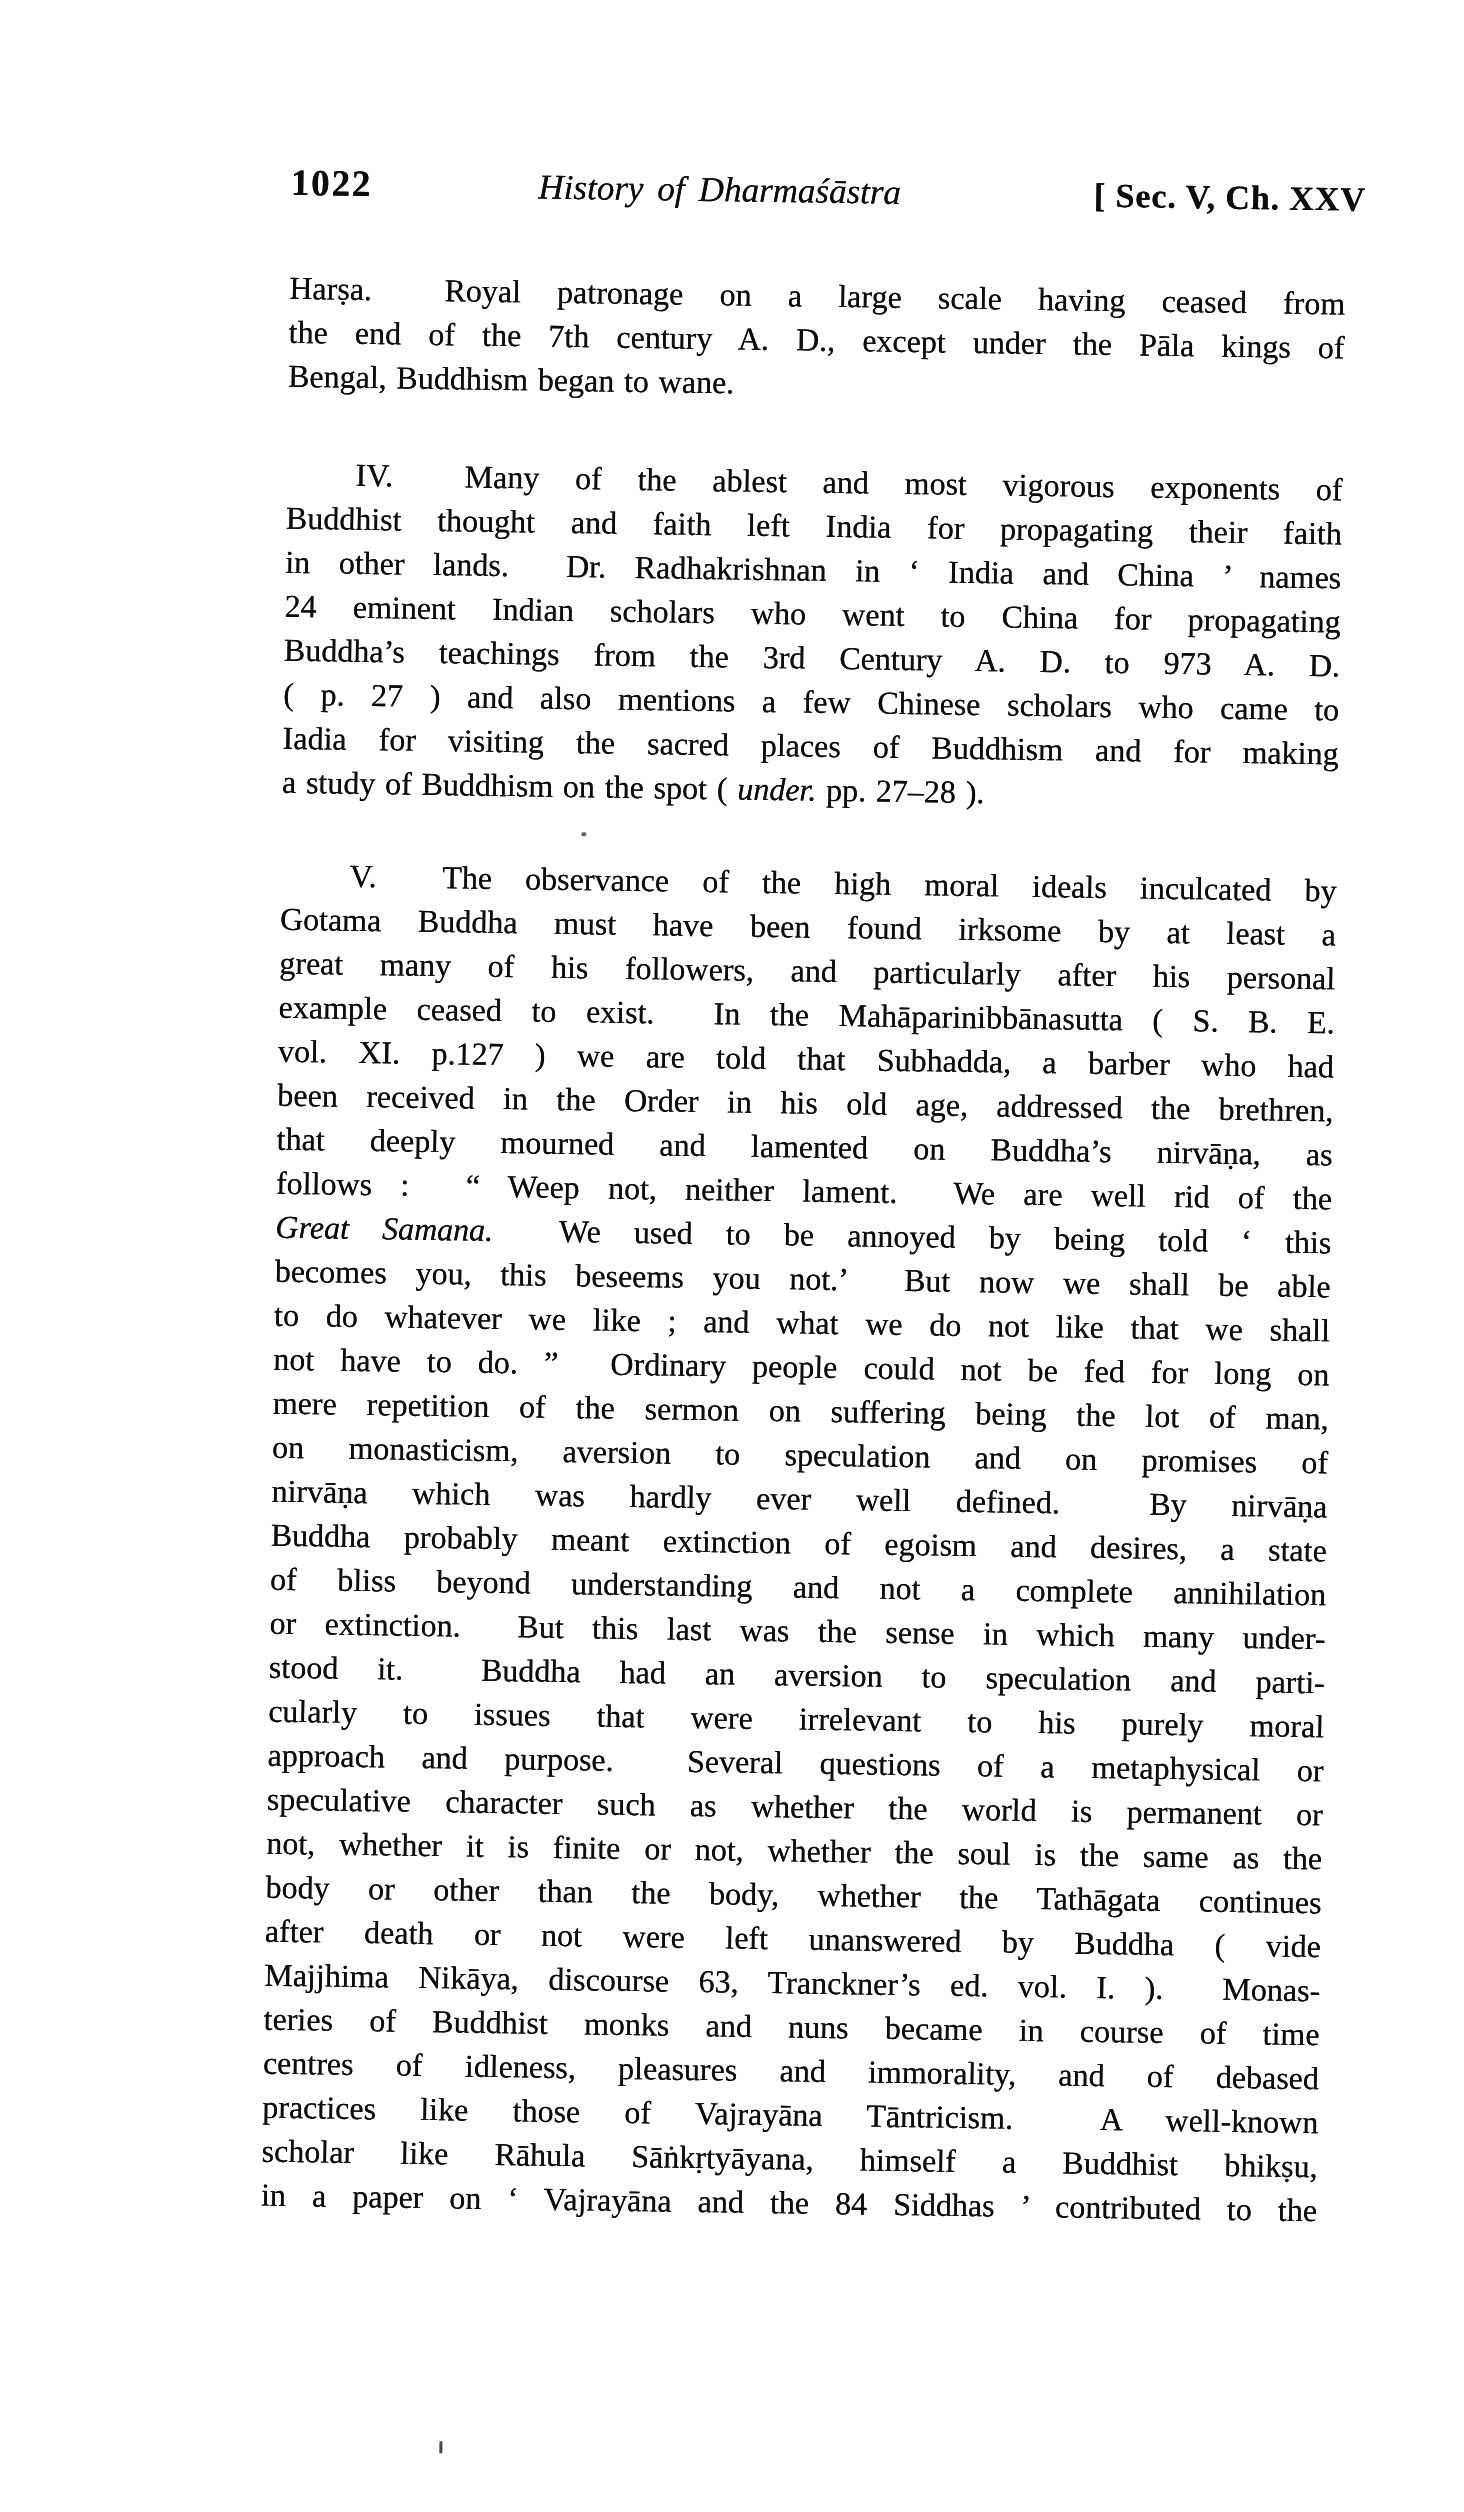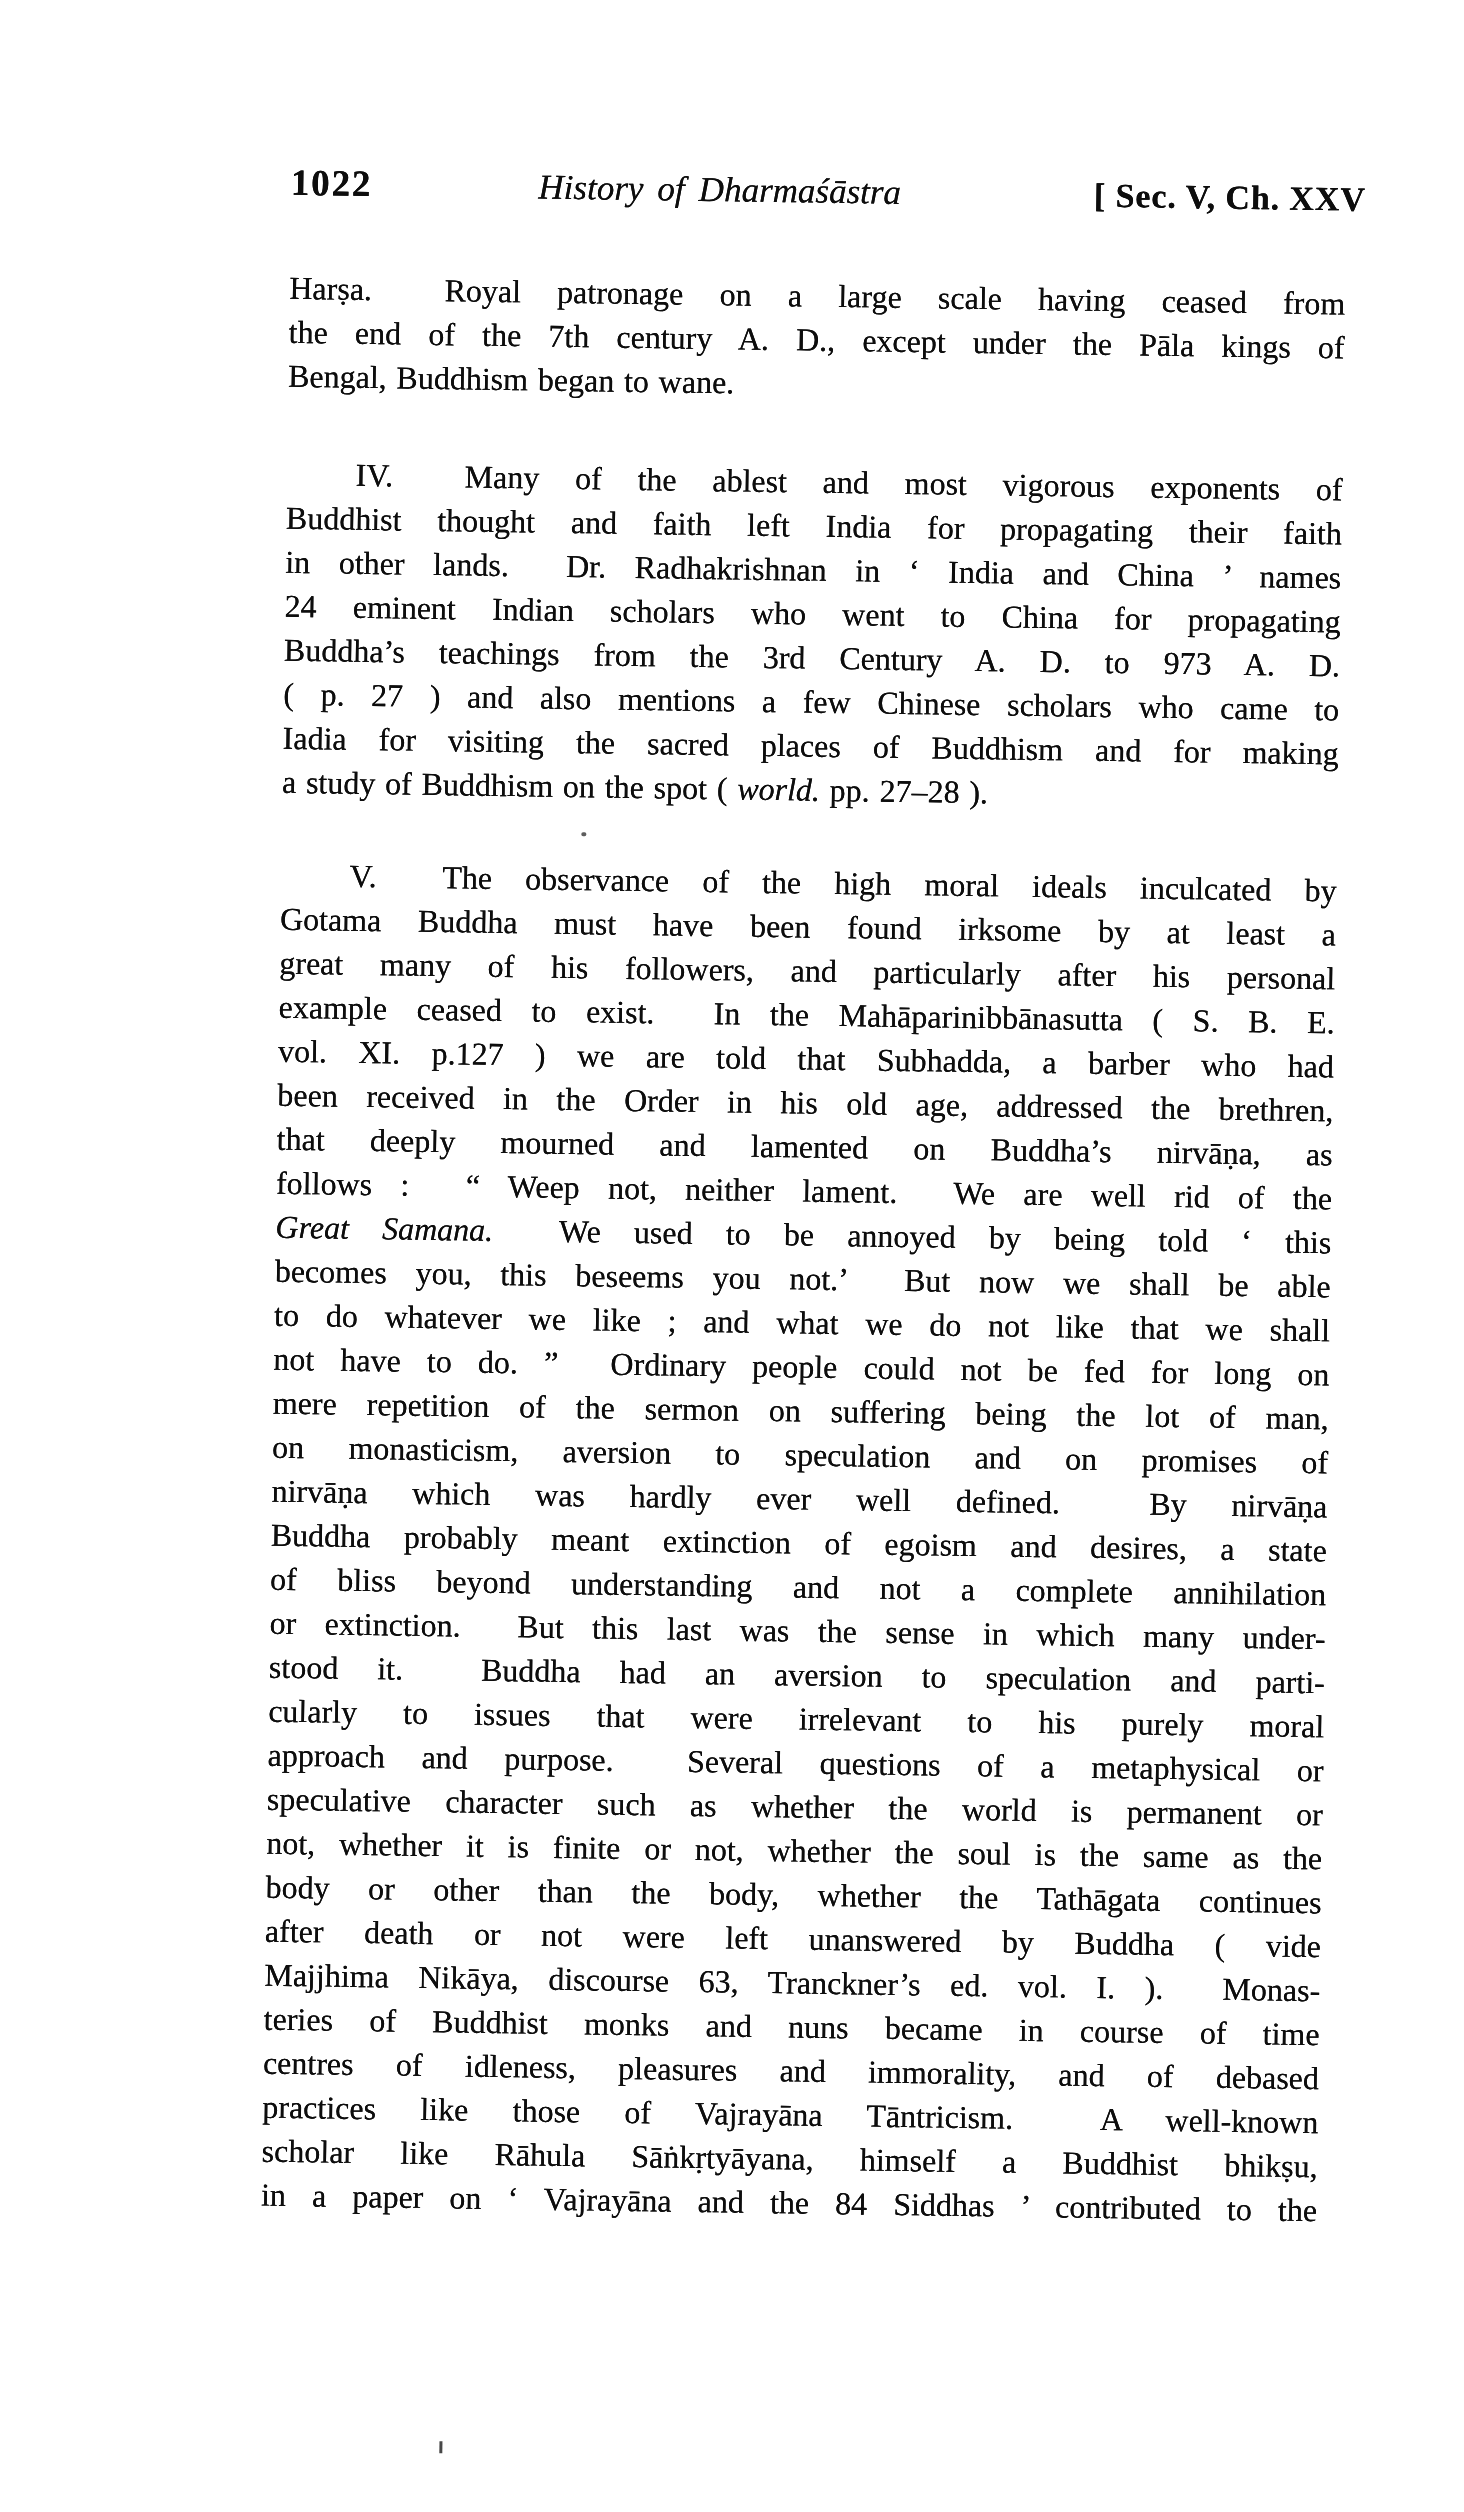--- a/index.html
+++ b/index.html
@@ -107,21 +107,21 @@
           <div class="line last"><span>Bengal, Buddhism began to wane.</span></div>
         </div>
         <div class="para indented" style="top: 452px;">
           <div class="line"><span>IV.  Many of the ablest and most vigorous exponents of</span></div>
           <div class="line"><span>Buddhist thought and faith left India for propagating their faith</span></div>
           <div class="line"><span>in other lands.  Dr. Radhakrishnan in ‘ India and China ’ names</span></div>
           <div class="line"><span>24 eminent Indian scholars who went to China for propagating</span></div>
           <div class="line"><span>Buddha’s teachings from the 3rd Century A. D. to 973 A. D.</span></div>
           <div class="line"><span>( p. 27 ) and also mentions a few Chinese scholars who came to</span></div>
           <div class="line"><span>Iadia for visiting the sacred places of Buddhism and for making</span></div>
-          <div class="line last"><span>a study of Buddhism on the spot ( </span><span class="it">world.</span><span> pp. 27–28 ).</span></div>
+          <div class="line last"><span>a study of Buddhism on the spot ( </span><span class="it">under.</span><span> pp. 27–28 ).</span></div>
         </div>
         <div class="para indented" style="top: 853px;">
           <div class="line"><span>V.  The observance of the high moral ideals inculcated by</span></div>
           <div class="line"><span>Gotama Buddha must have been found irksome by at least a</span></div>
           <div class="line"><span>great many of his followers, and particularly after his personal</span></div>
           <div class="line"><span>example ceased to exist.  In the Mahāparinibbānasutta ( S. B. E.</span></div>
           <div class="line"><span>vol. XI. p.127 ) we are told that Subhadda, a barber who had</span></div>
           <div class="line"><span>been received in the Order in his old age, addressed the brethren,</span></div>
           <div class="line"><span>that deeply mourned and lamented on Buddha’s nirvāṇa, as</span></div>
           <div class="line"><span>follows :  “ Weep not, neither lament.  We are well rid of the</span></div>

